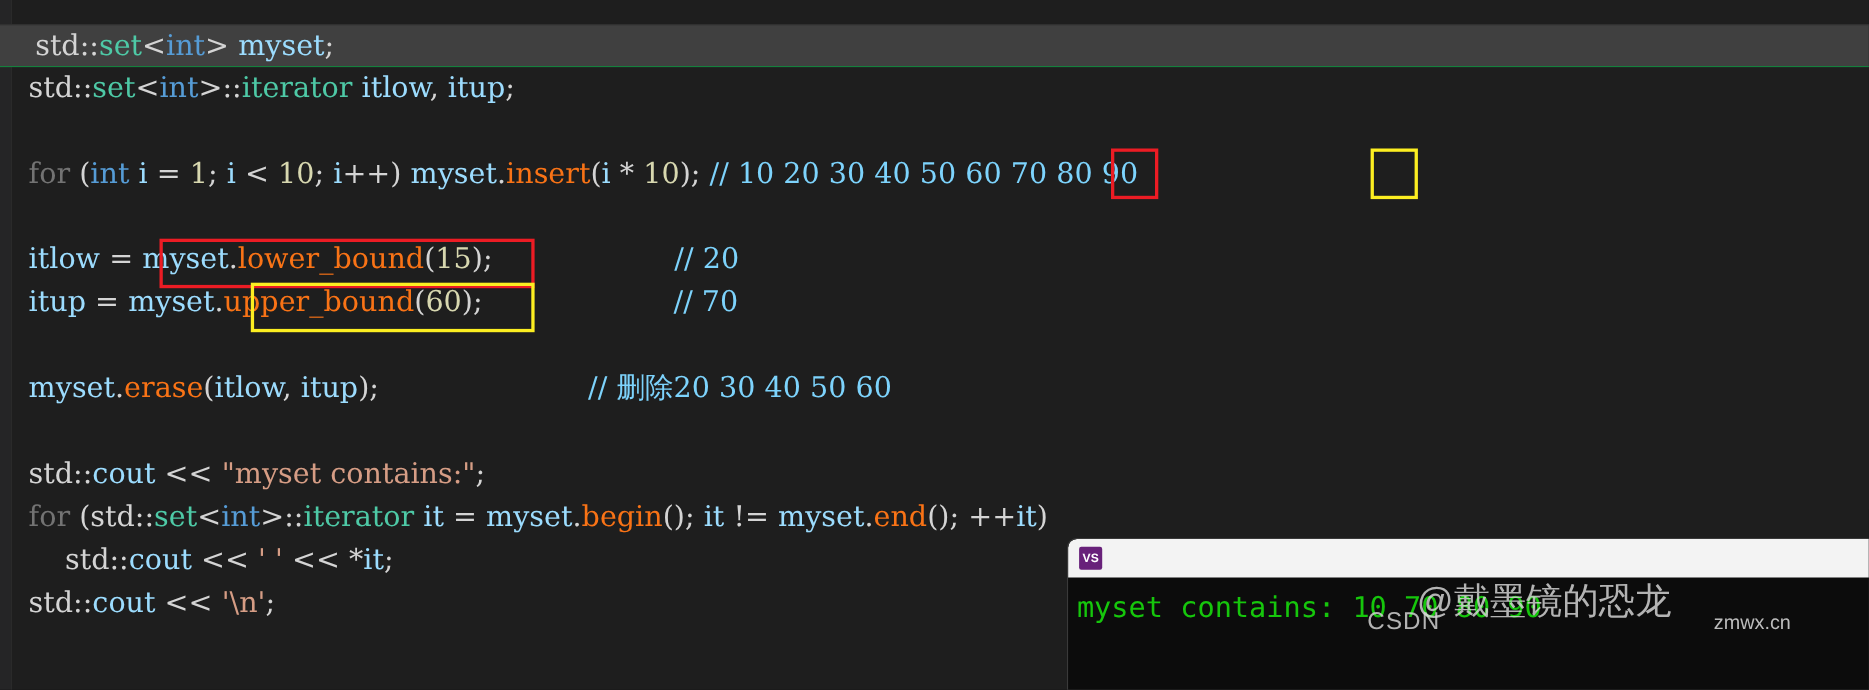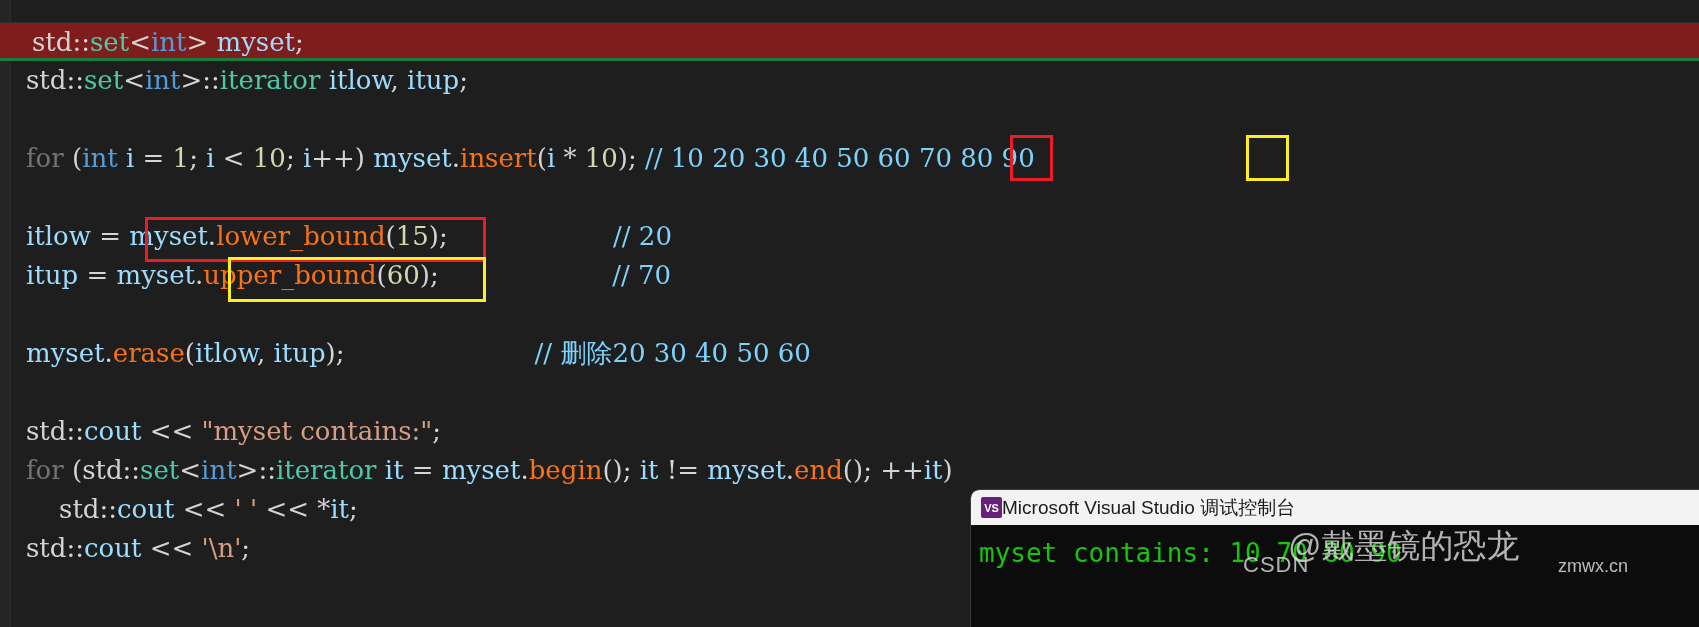--- a/index.html
+++ b/index.html
@@ -25,23 +25,23 @@
   .code {
     position: absolute; left: 0; top: 22px; right: 0;
     font-family: "DejaVu Serif", serif;
     font-size: 26px;
     line-height: 39px;
     white-space: pre;
     color: #d4d4d4;
   }
   .line { height: 39px; padding-left: 26px; position: relative; }
   .line.current {
-    background: #7f1d1d;
+    background: #404040;
     border-top: 1px solid #2e2e2e;
-    border-bottom: 3px solid #15803d;
+    border-bottom: 1px solid #15803d;
     box-sizing: border-box;
     padding-left: 32px;
   }
   .line.blank { }
 
   
   .t-plain  { color: #dcdcdc; }
   .t-ns     { color: #d4d4d4; }
   .t-type   { color: #4ec9a6; }
   .t-kwtype { color: #569cd6; }
@@ -81,21 +81,21 @@
     padding-left: 10px;
     border-top-left-radius: 8px;
     font-family: "Liberation Sans", sans-serif;
     font-size: 19px;
     color: #1a1a1a;
   }
   .vs-icon {
     width: 21px; height: 21px;
     background: #68217a;
     border-radius: 2px;
-    margin-right: 0;
+    margin-right: 18px;
     display: flex; align-items: center; justify-content: center;
     color: #fff; font-size: 11px;
     font-family: "Liberation Sans", sans-serif;
     font-weight: bold;
     flex: 0 0 auto;
   }
   .console-body {
     padding: 10px 0 0 8px;
     font-family: "DejaVu Sans Mono", monospace;
     font-size: 26px;
@@ -128,20 +128,19 @@
     <div class="anno red" style="left: 1010px; top: 135px; width: 43px; height: 46px;"></div>
     <div class="anno yellow" style="left: 1246px; top: 135px; width: 43px; height: 46px;"></div>
     <div class="anno red" style="left: 145px; top: 217px; width: 341px; height: 45px;"></div>
     <div class="anno yellow" style="left: 228px; top: 257px; width: 258px; height: 45px;"></div>
     <div class="anno blue" style="left: 1182px; top: 527px; width: 205px; height: 78px;"></div>
   </div>
 
 <div id="console">
   <div class="console-title">
     <span class="vs-icon">VS</span>
-    <span>Microsoft Visual Studio 调试控制台</span>
   </div>
   <div class="console-body">myset contains: 10 70 80 90</div>
 </div>
 
 <div class="wm" id="wm-csdn">CSDN</div>
 <div class="wm" id="wm-user">@戴墨镜的恐龙</div>
 <div class="wm" id="wm-site">zmwx.cn</div>
 
 </body></html>

